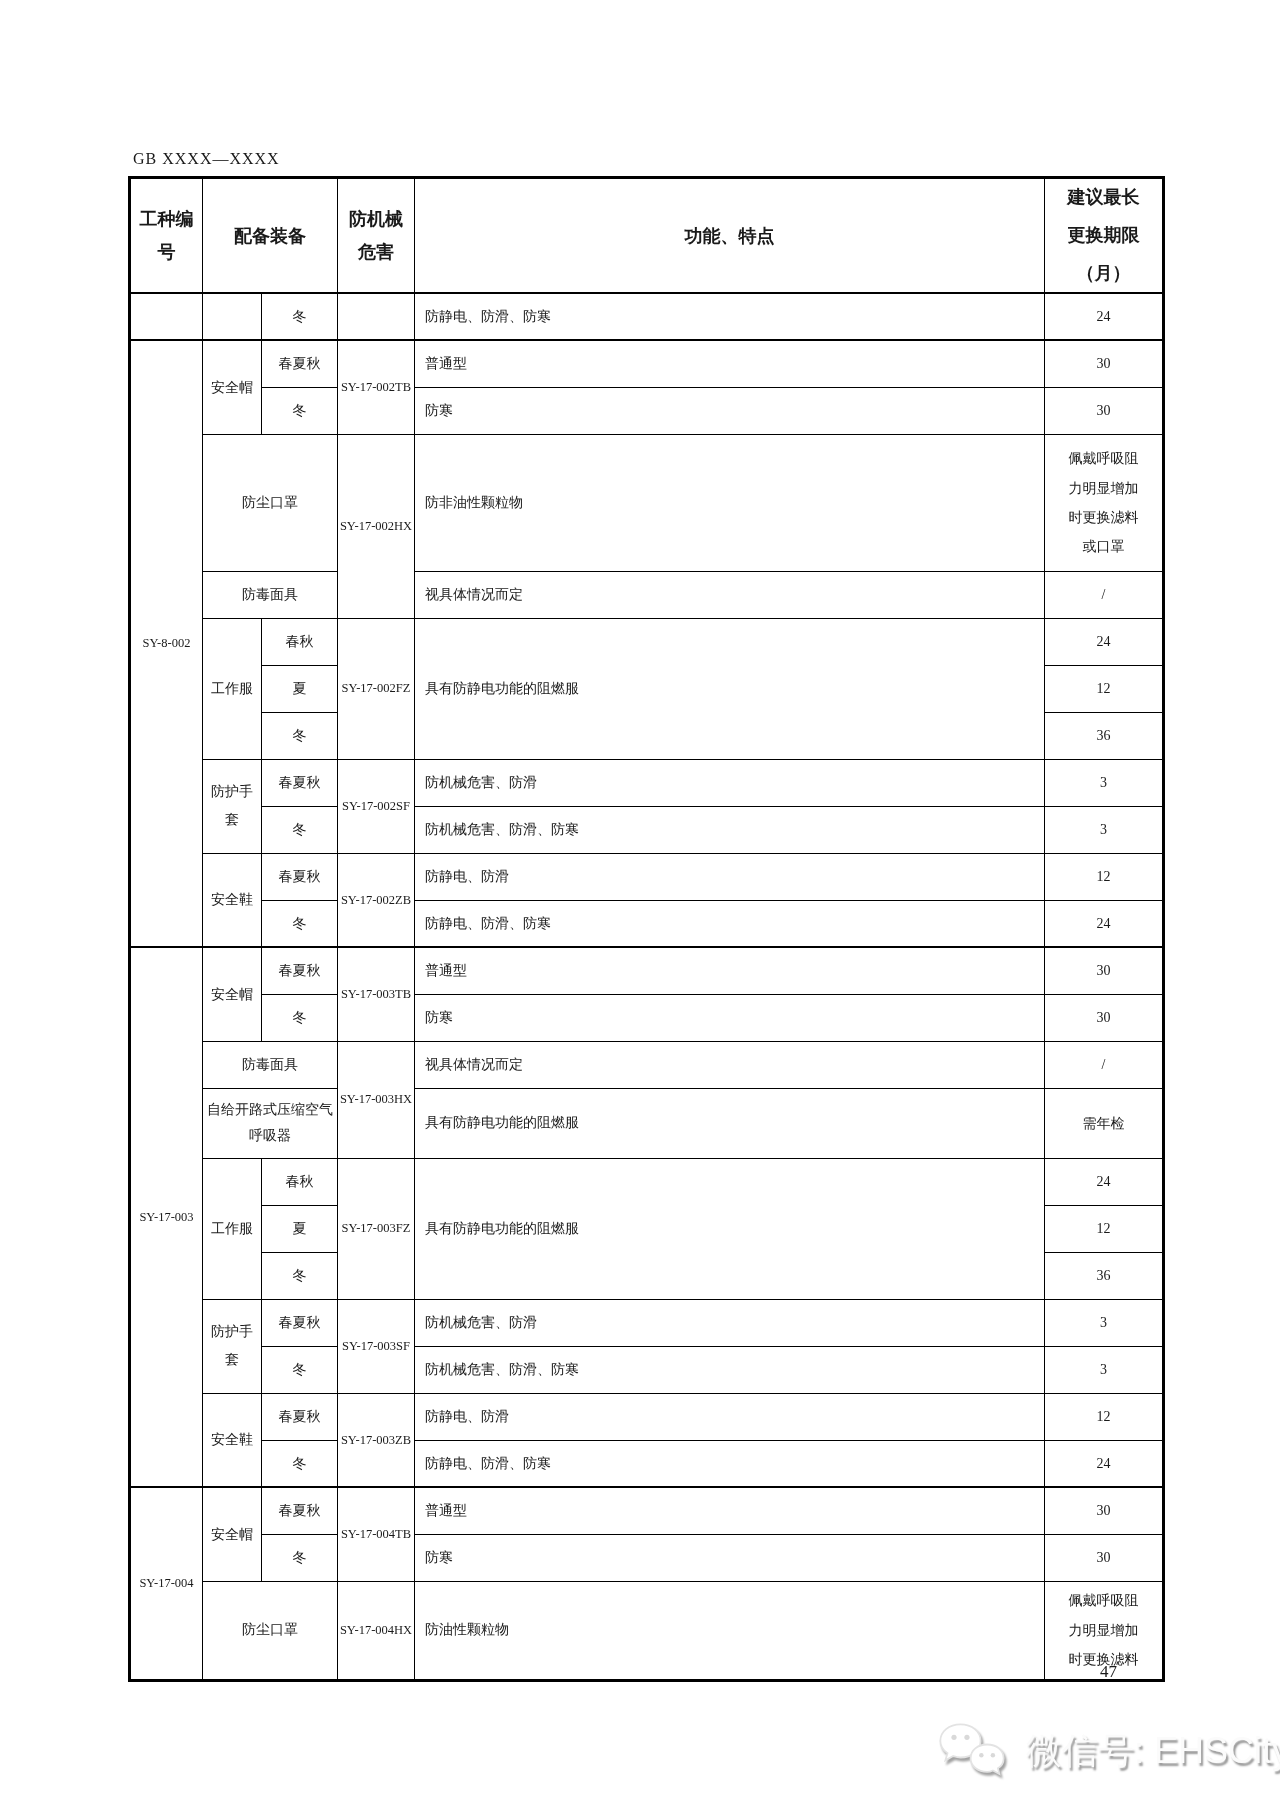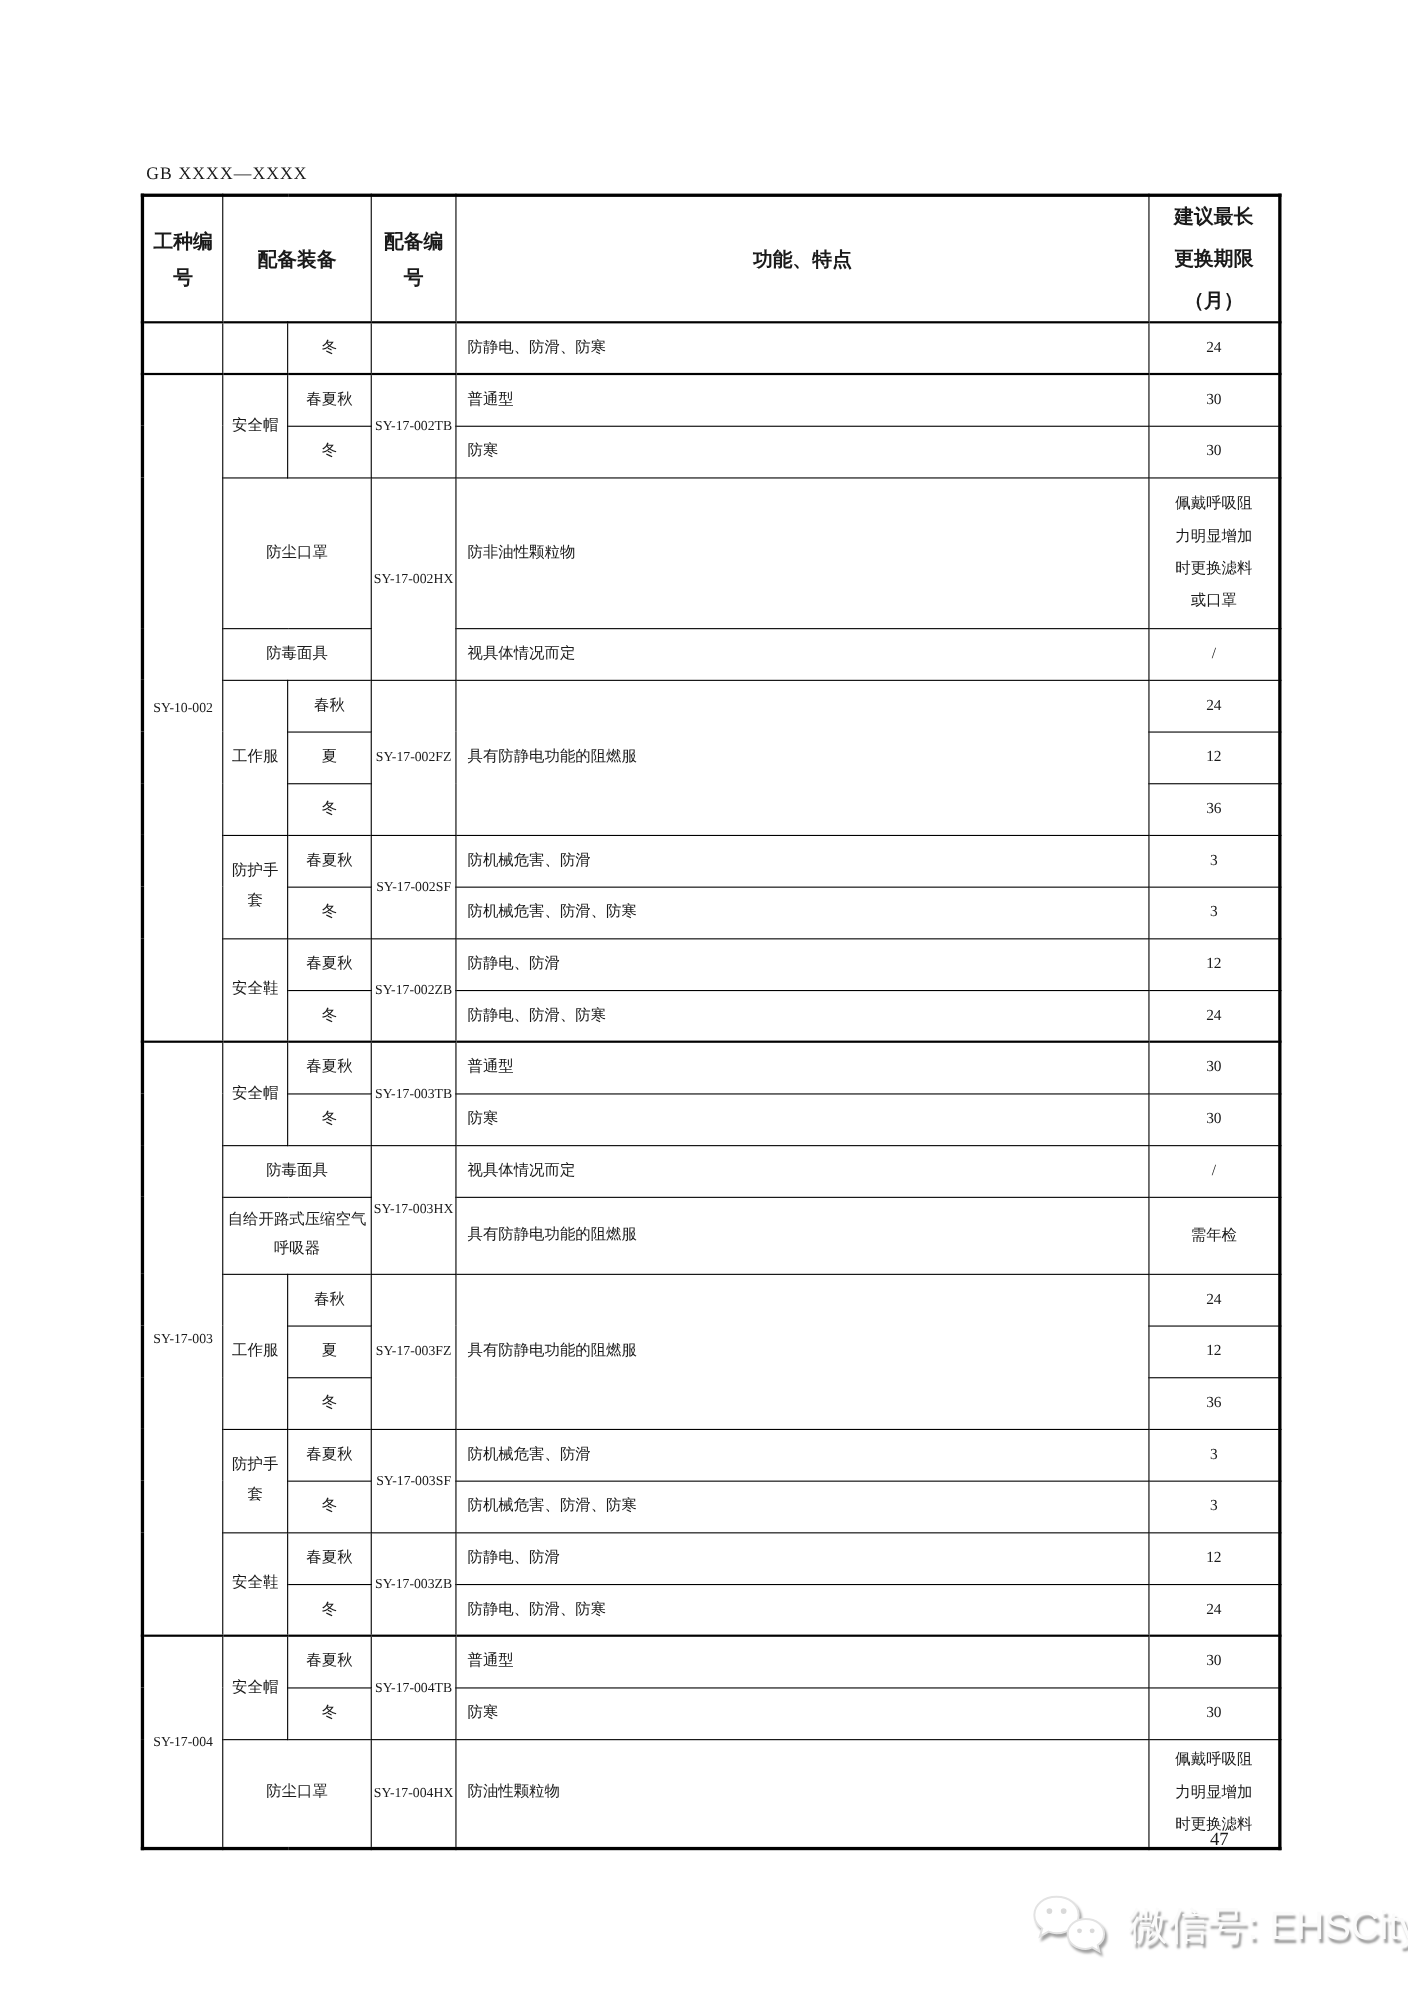--- a/index.html
+++ b/index.html
@@ -46,37 +46,37 @@
           <col style="width:59px">
           <col style="width:76px">
         <col style="width:77px">
           <col style="width:630px">
           <col style="width:119px">
       </colgroup>
       <thead>
         <tr>
           <td>工种编号</td>
           <td colspan="2">配备装备</td>
-          <td>配备编号</td>
+          <td>防机械危害</td>
           <td>功能、特点</td>
           <td class="term">建议最长更换期限（月）</td>
         </tr>
       </thead>
       <tbody>
         <tr>
           <td class="code"></td>
           <td></td>
           <td>冬</td>
           <td class="code"></td>
           <td class="fn">防静电、防滑、防寒</td>
           <td class="term">24</td>
         </tr>
 
         <tr class="sec">
-          <td rowspan="11" class="code">SY-10-002</td>
+          <td rowspan="11" class="code">SY-8-002</td>
           <td rowspan="2">安全帽</td>
           <td>春夏秋</td>
           <td rowspan="2" class="code">SY-17-002TB</td>
           <td class="fn">普通型</td>
           <td class="term">30</td>
         </tr>
         <tr>
           <td>冬</td>
           <td class="fn">防寒</td>
           <td class="term">30</td>

